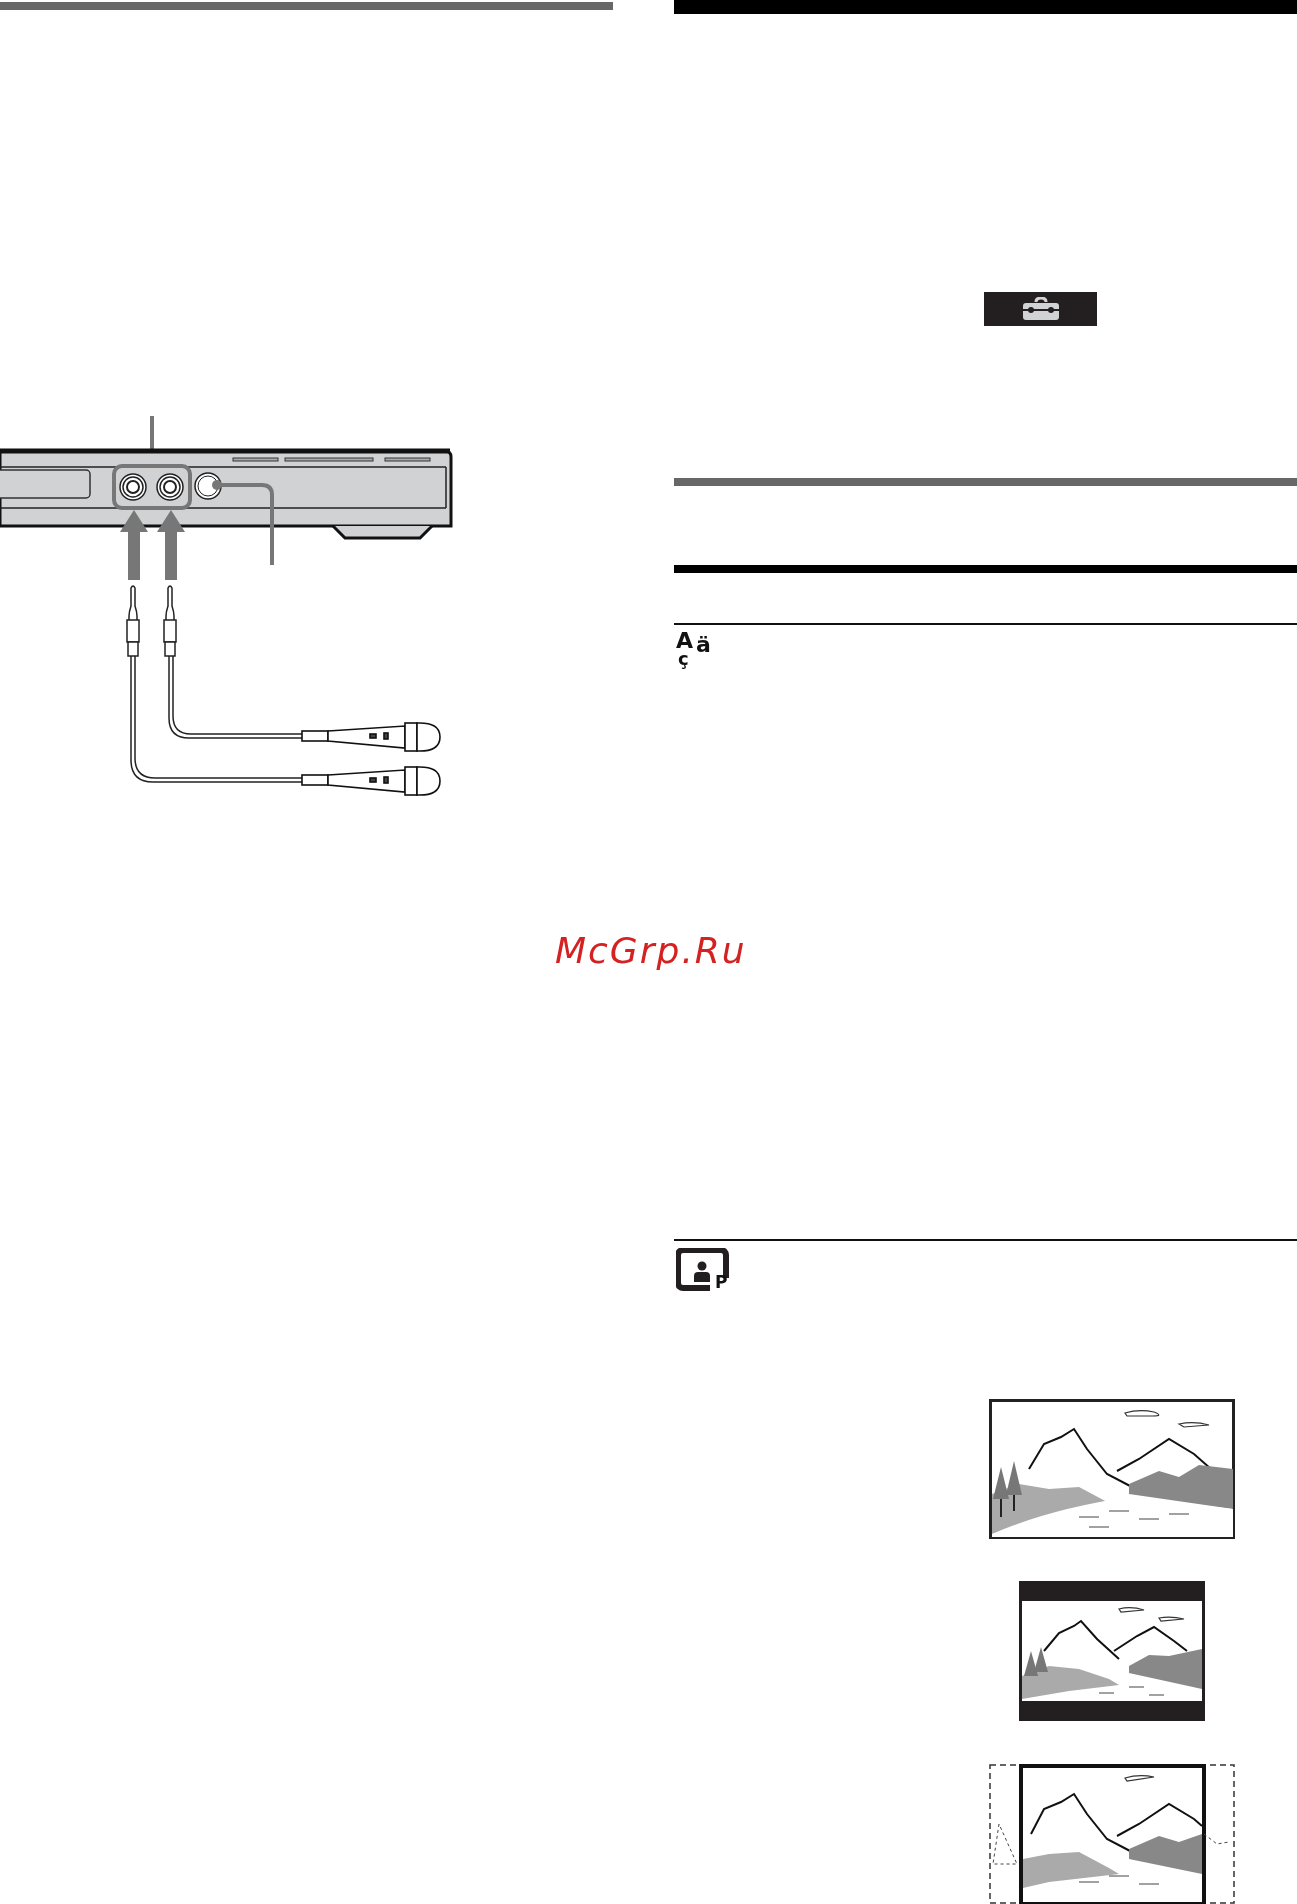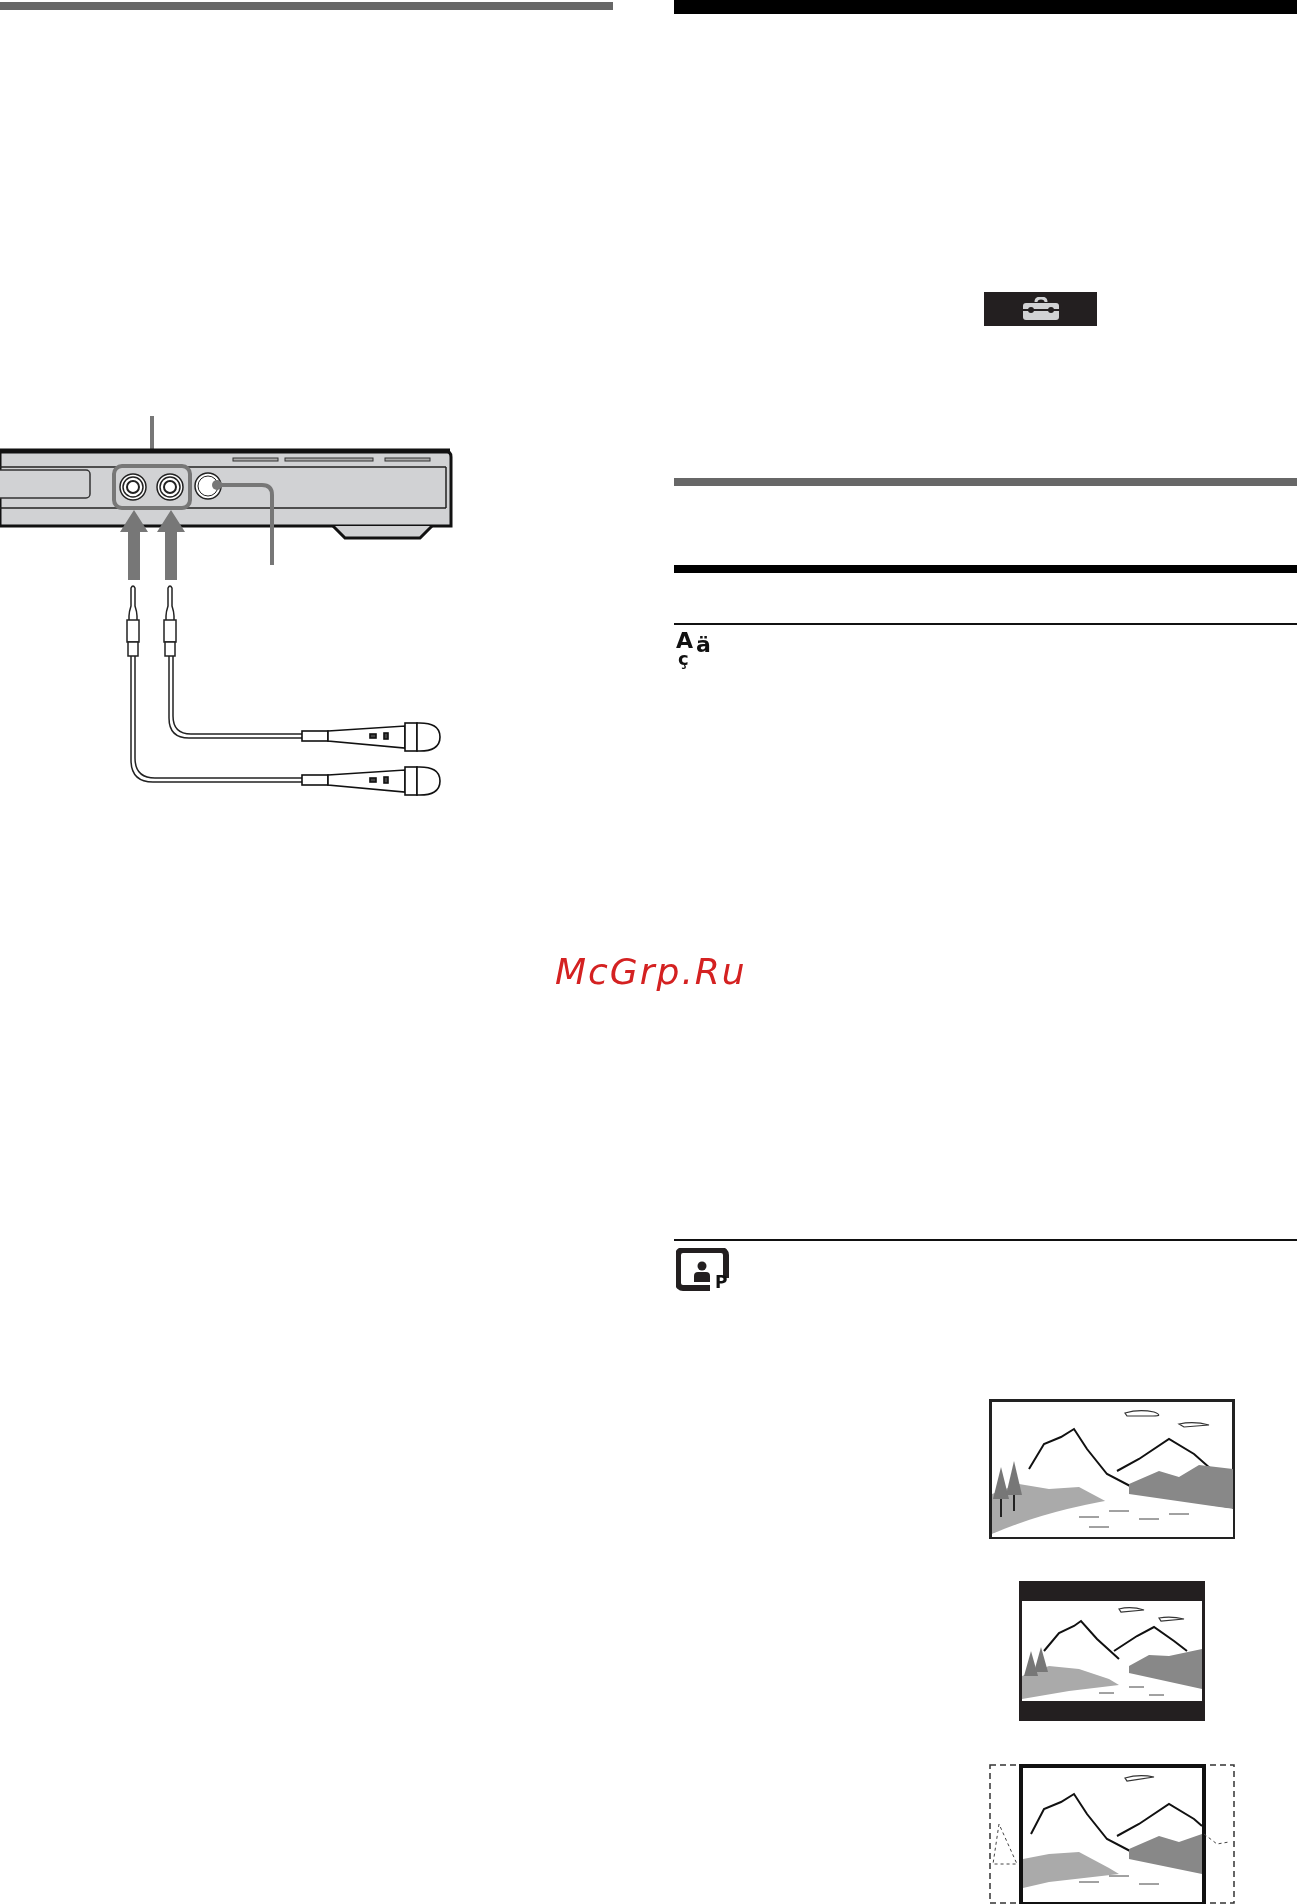--- a/index.html
+++ b/index.html
@@ -86,21 +86,21 @@
   <g stroke="#111" stroke-width="1.6" fill="#fff">
     <rect x="302" y="775" width="26" height="10"></rect>
     <path d="M328 775 L405 770 L405 792 L328 785 Z"></path>
     <rect x="370" y="778" width="6" height="4" fill="#444"></rect>
     <rect x="384" y="777" width="4" height="6" fill="#444"></rect>
     <rect x="405" y="767" width="12" height="28"></rect>
     <path d="M417 767 Q440 766 440 781 Q440 796 417 795 Z"></path>
   </g>
 </svg>
 
-<div class="abs watermark" style="left:555px;top:930px;margin-top:21px;">McGrp.Ru</div>
+<div class="abs watermark" style="left:555px;top:930px;">McGrp.Ru</div>
 
 <div class="abs rule-black" style="left:674px;top:0;width:623px;height:14px;"></div>
 
 <div class="abs badge" style="left:984px;top:292px;width:113px;height:34px;">
   <svg width="38" height="24" viewBox="0 0 38 24">
     <path d="M14 5 Q14 1 19 1 Q24 1 24 5" fill="none" stroke="#d1d2d4" stroke-width="3"></path>
     <rect x="1" y="6" width="36" height="17" rx="3" fill="#d1d2d4"></rect>
     <line x1="1" y1="13" x2="37" y2="13" stroke="#231f20" stroke-width="2"></line>
     <circle cx="9" cy="13" r="3" fill="#231f20"></circle>
     <circle cx="29" cy="13" r="3" fill="#231f20"></circle>

